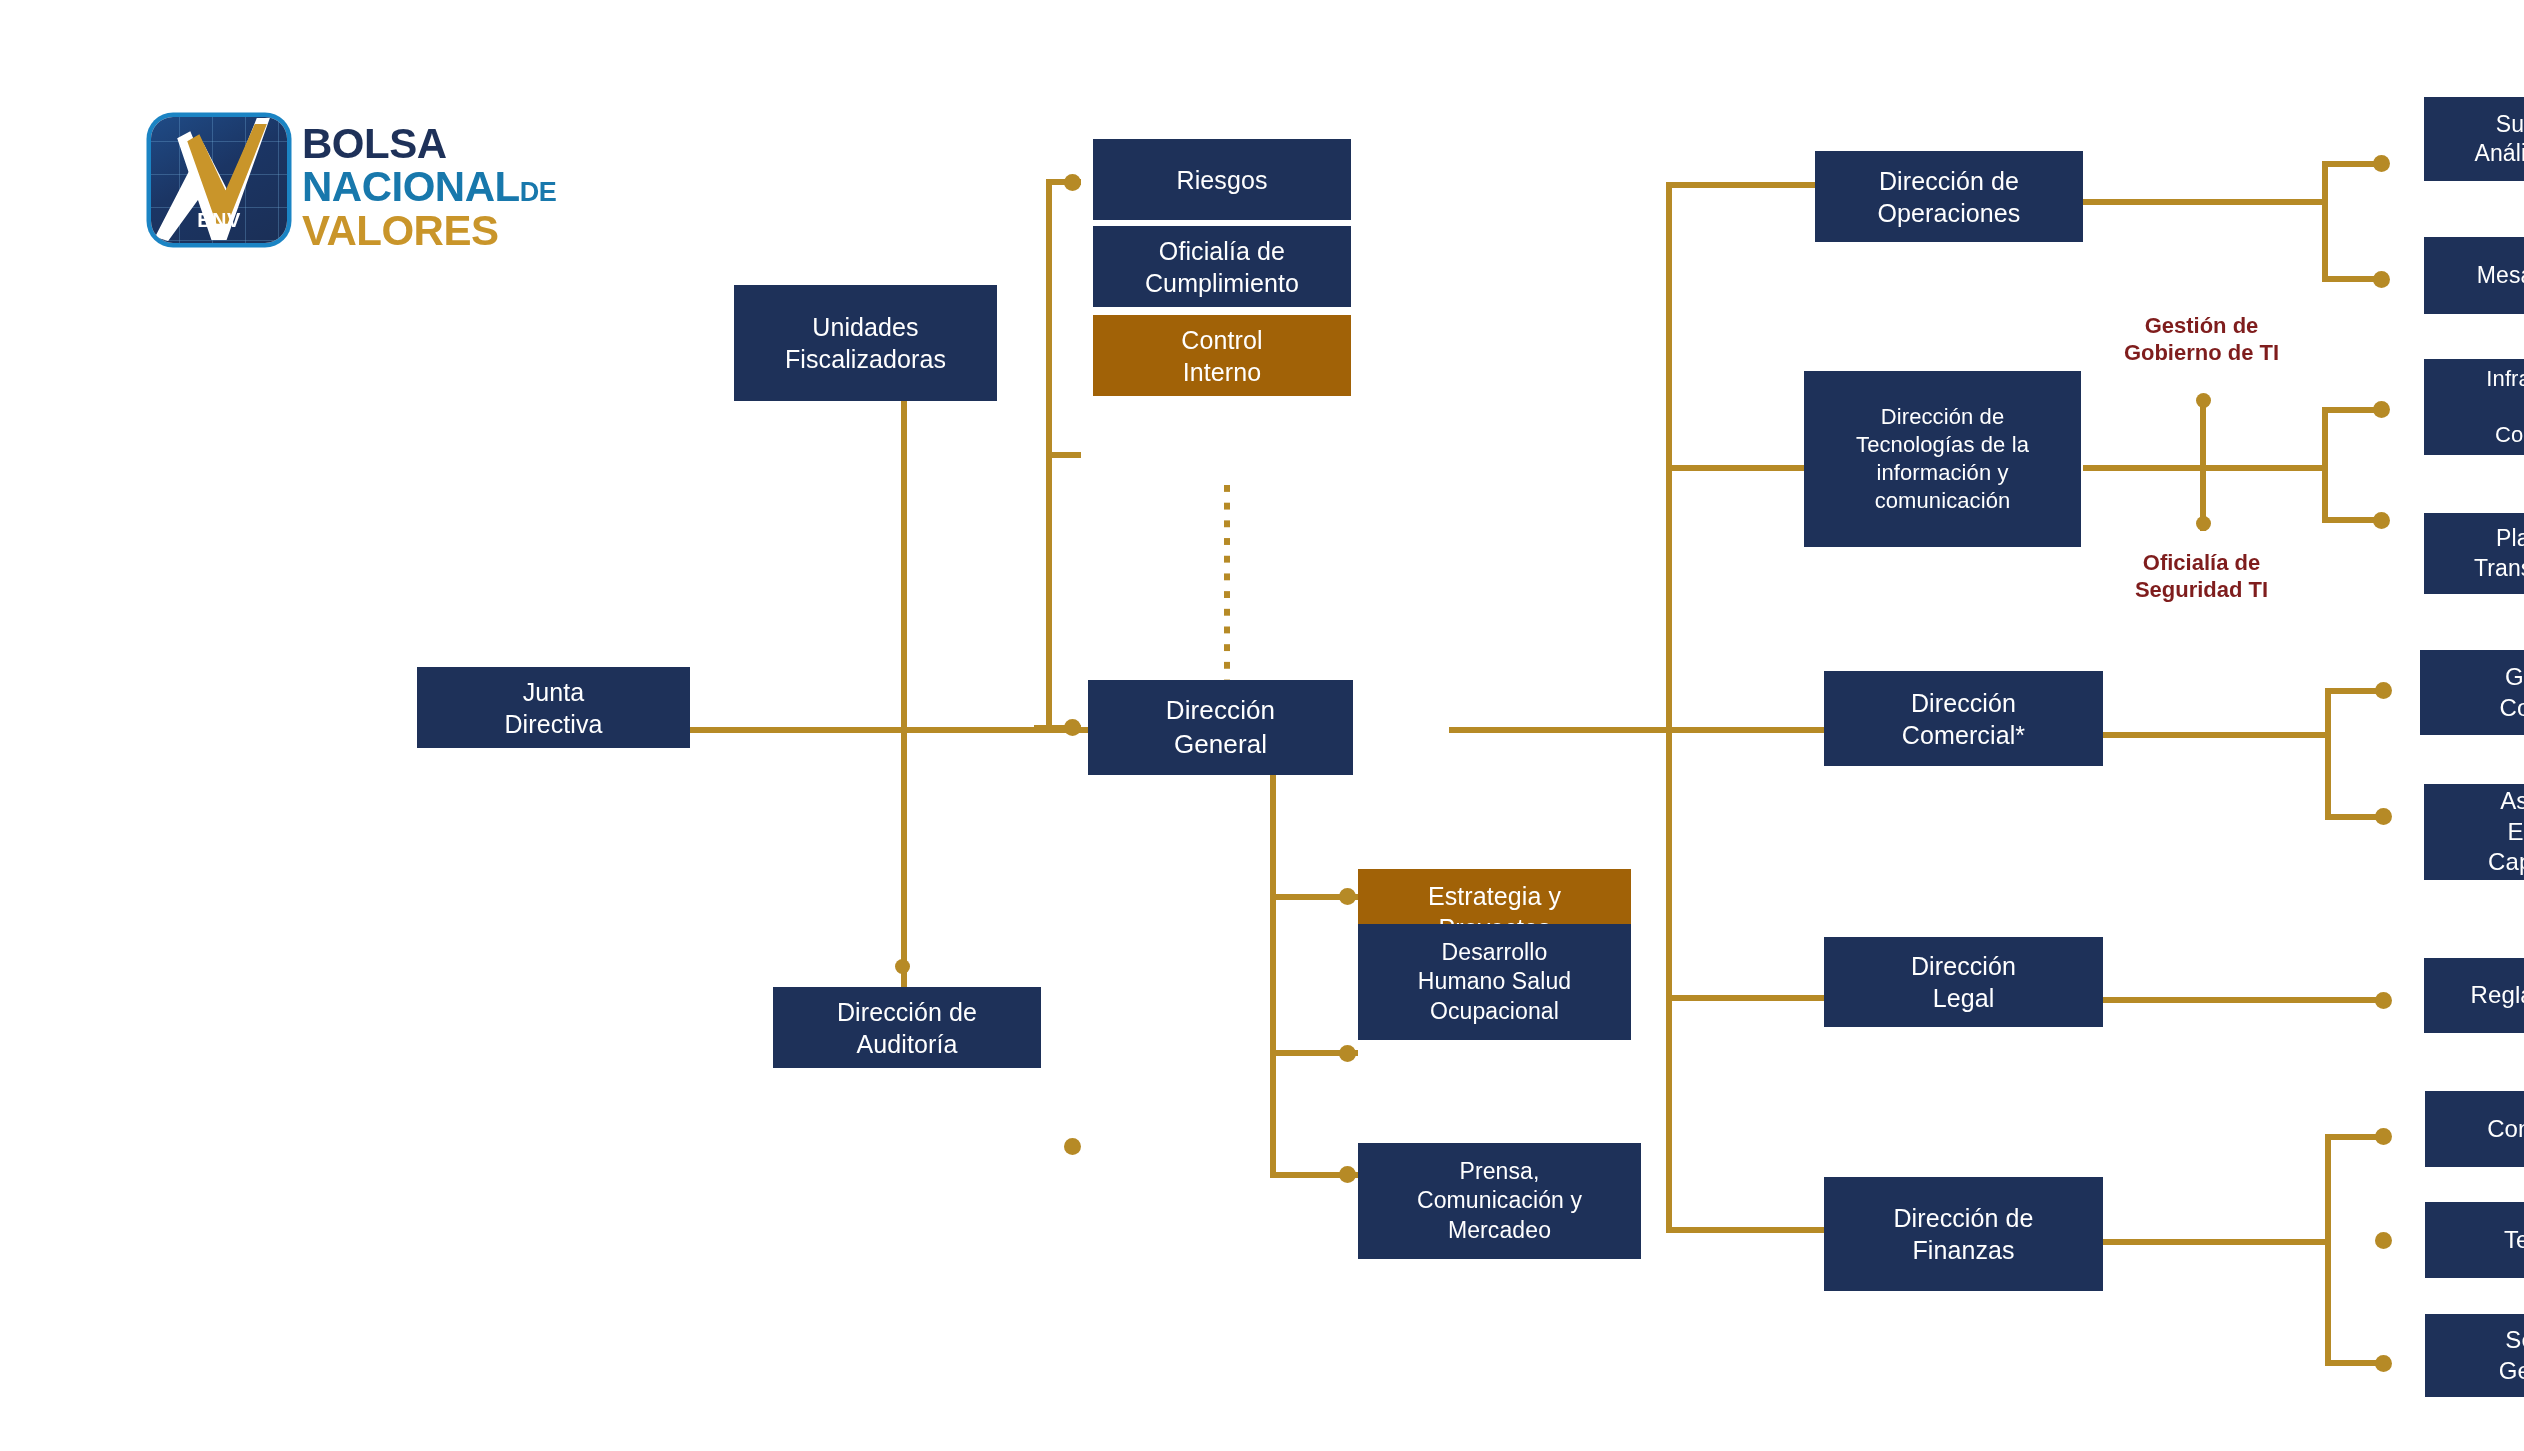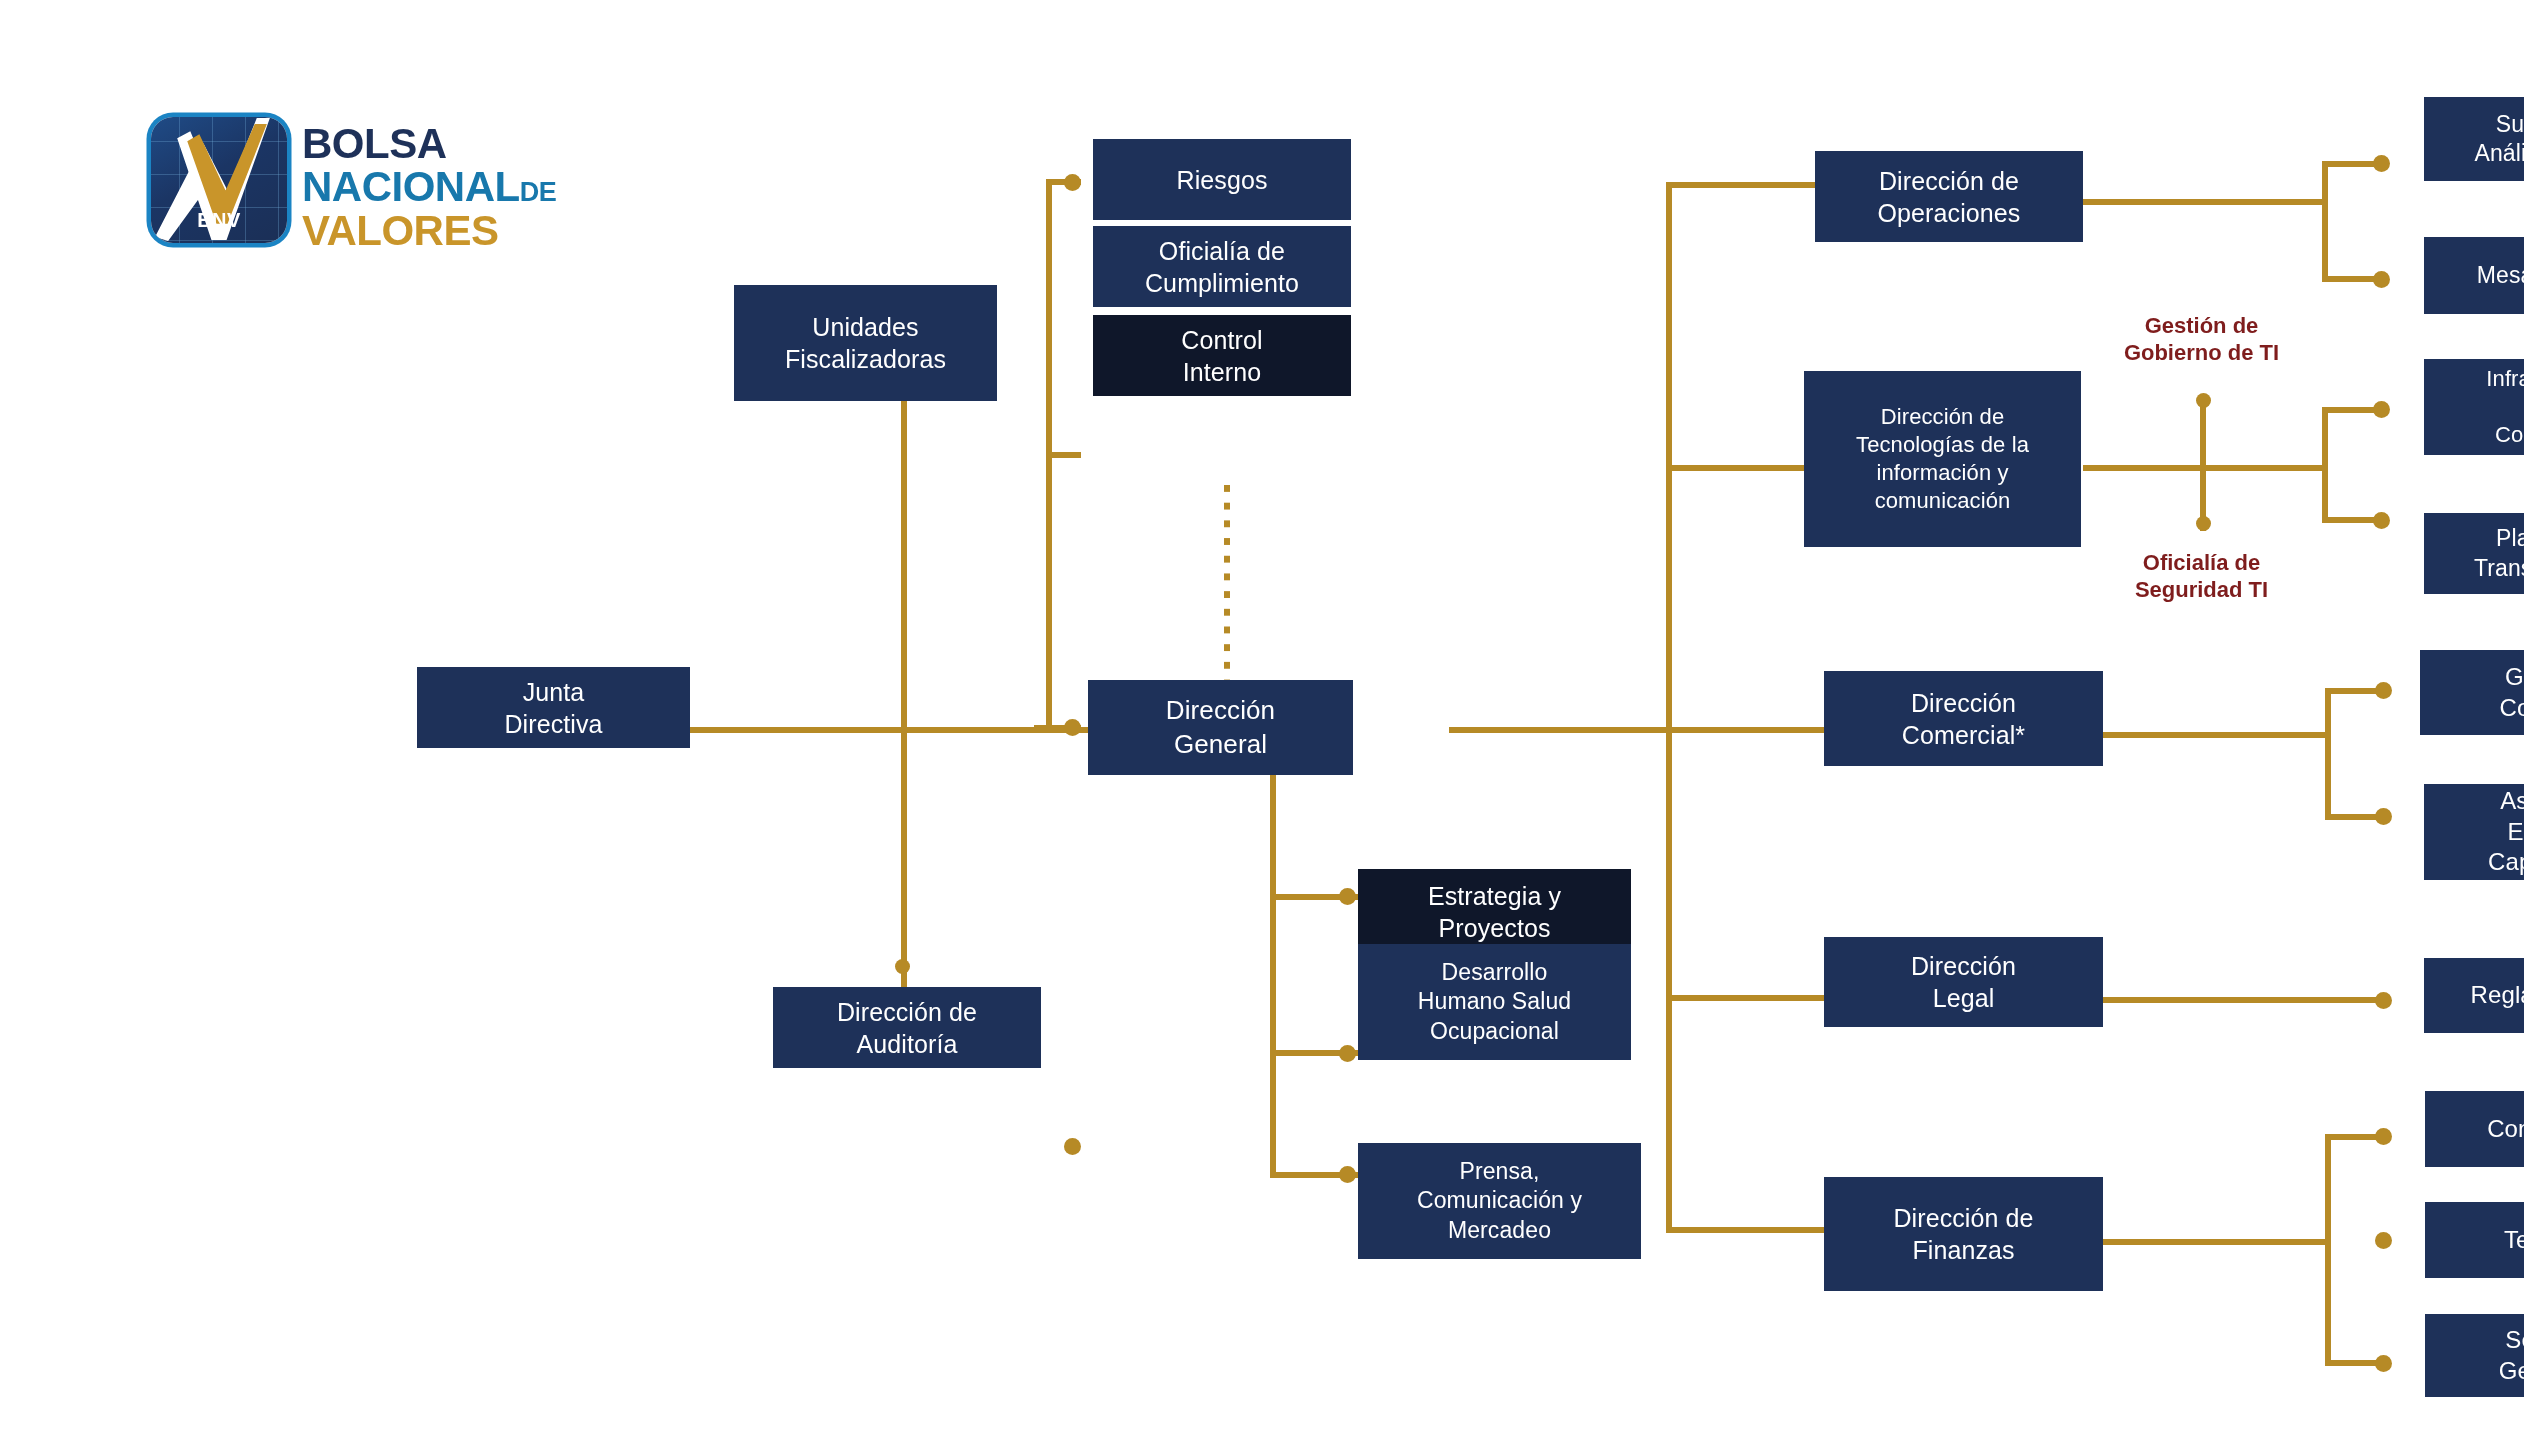--- a/index.html
+++ b/index.html
@@ -24,21 +24,21 @@
     align-items: center;
     justify-content: center;
     text-align: center;
     color: #ffffff;
     background: #1e3159;
     line-height: 1.28;
     padding: 2px 7px;
     white-space: pre-line;
     letter-spacing: 0.1px;
   }
-  .node.teal { background: #0f172a; }
+  .node.teal { background: #a16207; }
 
   
   .hline {
     position: absolute;
     background: #b68a26;
     height: 5.6px;
   }
   .vline {
     position: absolute;
     background: #b68a26;
@@ -224,21 +224,21 @@
 
   <div class="node" style="left:773px; top:987px; width:268px; height:81px; font-size:25px;">Dirección de
 Auditoría</div>
 
   <div class="node" style="left:1088px; top:680px; width:265px; height:95px; font-size:26px;">Dirección
 General</div>
 
   <div class="node teal" style="left:1358px; top:869px; width:273px; height:85px; font-size:25px;">Estrategia  y
 Proyectos</div>
 
-  <div class="node" style="left:1358px; top:944px; width:273px; height:116px; font-size:23px;">Desarrollo
+  <div class="node" style="left:1358px; top:924px; width:273px; height:116px; font-size:23px;">Desarrollo
 Humano Salud
 Ocupacional</div>
 
   <div class="node" style="left:1358px; top:1143px; width:283px; height:116px; font-size:23px;">Prensa,
 Comunicación y
 Mercadeo</div>
 
   <div class="node" style="left:1815px; top:151px; width:268px; height:91px; font-size:25px;">Dirección de
 Operaciones</div>
 

